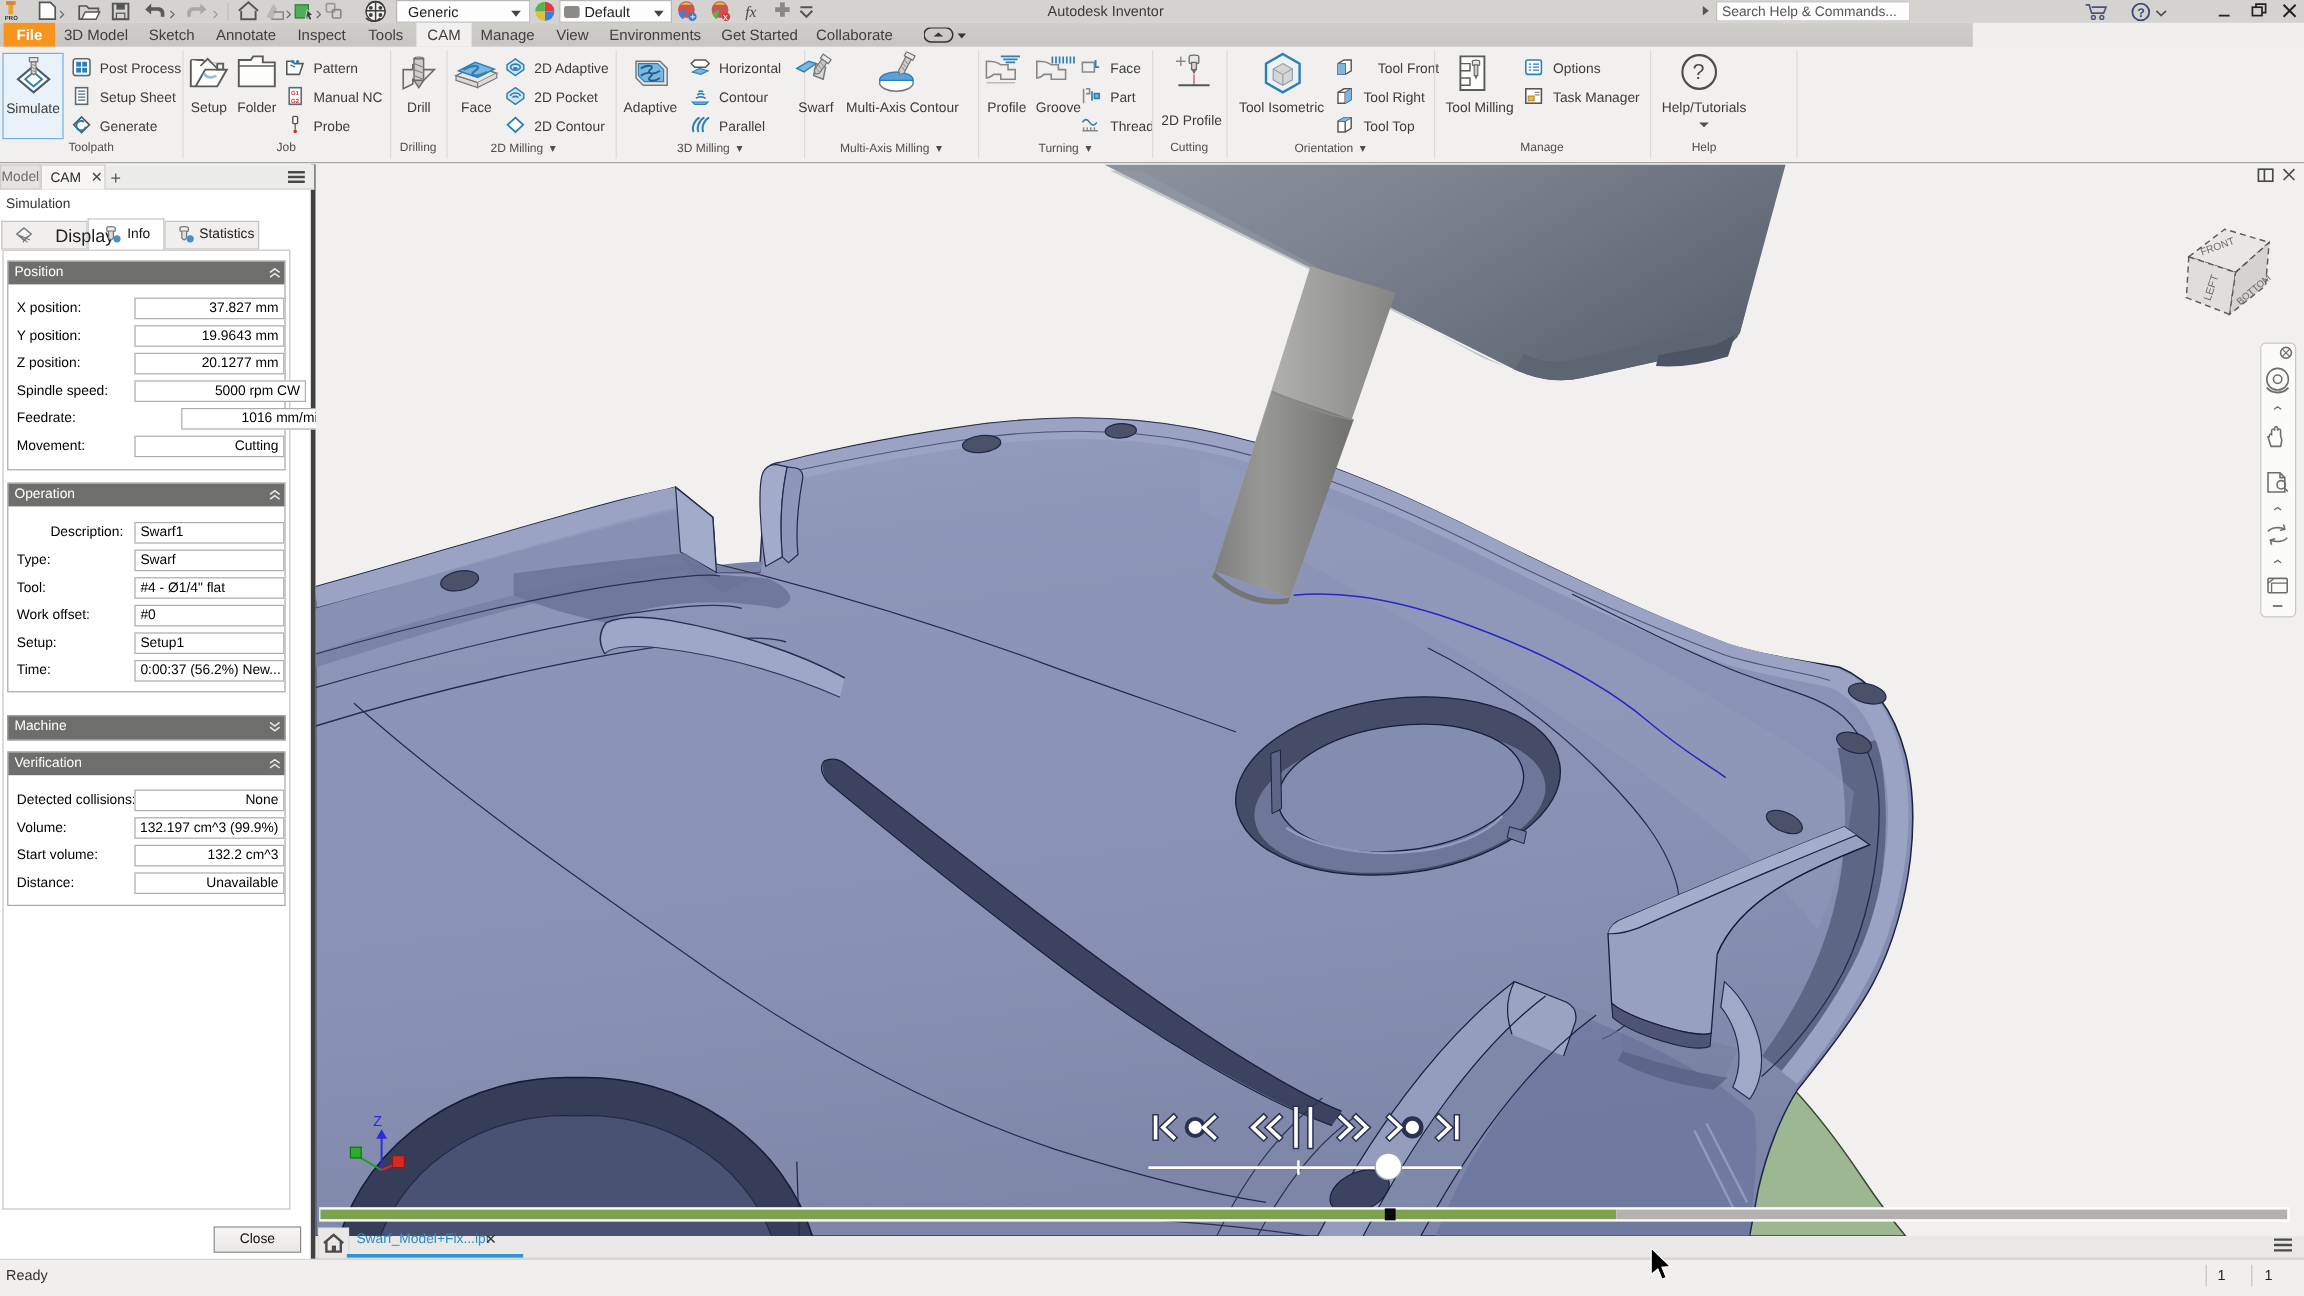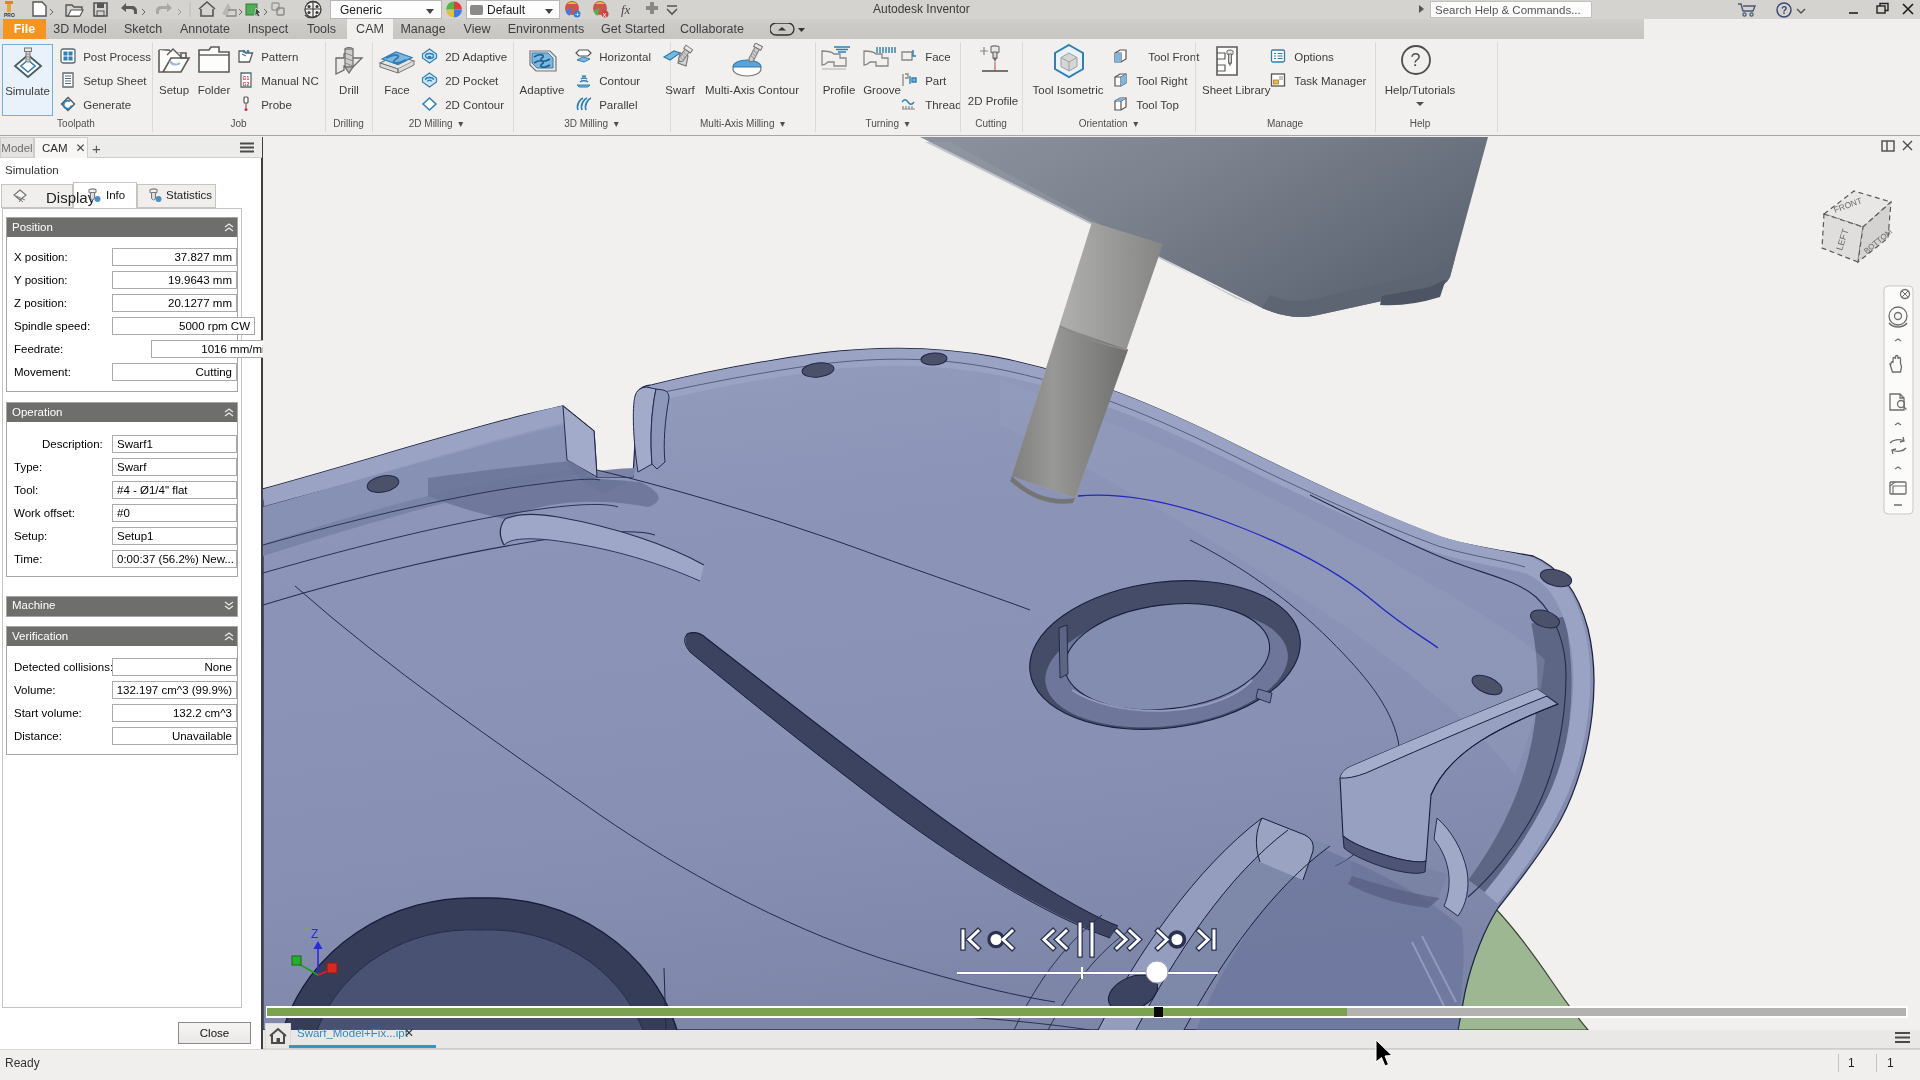--- a/index.html
+++ b/index.html
@@ -369,21 +369,21 @@
   <div class="a glabel" style="left:1022px;width:173px;">Orientation&nbsp;&nbsp;▾</div>
   <div class="a gsep" style="left:1195px;"></div>
 
   <svg class="a" style="left:1213px;top:6px" width="36" height="32" viewBox="0 0 36 32">
     <path d="M4 2 h20 v28 h-20 z" fill="#fdfdfc" stroke="#5b5b59" stroke-width="1.6"></path>
     <path d="M4 8 h8 v6 h-8 M4 20 h8 v6 h-8" fill="none" stroke="#5b5b59" stroke-width="1.2"></path>
     <path d="M14 6 c0 -1.2 6 -1.2 6 0 v3 c0 1.2 -6 1.2 -6 0 z" fill="#e8e8e6" stroke="#6a6a68"></path>
     <rect x="15.5" y="9" width="3" height="9" fill="#cfcdcb" stroke="#6a6a68"></rect>
     <path d="M15.5 18 h3 l-1.5 3.5 z" fill="#6a6a68"></path>
   </svg>
-  <div class="a ilabel" style="left:1202px;top:45px;width:62px;">Sheet Library</div>
+  <div class="a ilabel" style="left:1202px;top:45px;width:62px;">Tool Milling</div>
   <div class="a srow" style="left:1270px;top:9px;">
     <svg width="17" height="16" viewBox="0 0 17 16" style="vertical-align:-3px">
         <rect x="1.5" y="2" width="13" height="12" rx="1.5" fill="#fff" stroke="#2e7fb5" stroke-width="1.3"></rect>
         <path d="M4 5.5 h2 M4 8 h2 M4 10.5 h2 M7.5 5.5 h5 M7.5 8 h5 M7.5 10.5 h5" stroke="#2e7fb5" stroke-width="1.1"></path>
       </svg>
     <span style="margin-left:4px">Options</span></div>
   <div class="a srow" style="left:1270px;top:33px;">
     <svg width="17" height="16" viewBox="0 0 17 16" style="vertical-align:-3px">
         <rect x="1.5" y="2" width="13" height="12" fill="#fff" stroke="#555" stroke-width="1.3"></rect>
         <rect x="3.5" y="8" width="5" height="4" fill="#e8b84a" stroke="#a8822a" stroke-width=".8"></rect>
@@ -396,21 +396,21 @@
   <svg class="a" style="left:1400px;top:5px" width="32" height="32" viewBox="0 0 32 32">
     <circle cx="16" cy="16" r="14" fill="none" stroke="#4e4e4c" stroke-width="1.8"></circle>
     <text x="10.5" y="22" font-size="18" fill="#4e4e4c">?</text>
   </svg>
   <div class="a ilabel" style="left:1382px;top:45px;width:76px;">Help/Tutorials</div>
   <div class="a" style="left:1416px;top:63px;width:0;height:0;border-left:4px solid transparent;border-right:4px solid transparent;border-top:4.5px solid #4e4e4e;"></div>
   <div class="a glabel" style="left:1375px;width:90px;">Help</div>
   <div class="a gsep" style="left:1497px;"></div>
 </div>
 
-<div class="a" id="panelroot" style="left:0;top:137px;width:263px;height:913px;background:#fff;border-right:2px solid #404040;">
+<div class="a" id="panelroot" style="left:0;top:137px;width:263px;height:913px;background:#fff;border-right:4px solid #404040;">
 
   <div class="a" style="left:0;top:0;width:262px;height:21px;background:#ececea;border-bottom:1px solid #d0cecb;"></div>
   <div class="a" style="left:0;top:0;width:34px;height:21px;background:#e4e3e1;border:1px solid #cfcdca;font-size:11.5px;color:#6e6e6c;line-height:20px;text-align:center;">Model</div>
   <div class="a" style="left:34px;top:0;width:54px;height:21px;background:#f7f6f5;border:1px solid #cfcdca;border-bottom:0;font-size:11.5px;color:#2b2b2b;line-height:20px;">
     <span style="margin-left:7px;">CAM</span><span style="margin-left:8px;color:#444;font-size:12px;">✕</span></div>
   <div class="a" style="left:92px;top:3px;font-size:15px;color:#555;">+</div>
   <svg class="a" style="left:239px;top:5px" width="16" height="12">
       <path d="M1 1.5 h14 M1 5.5 h14 M1 9.5 h14" stroke="#4a4a48" stroke-width="2"></path>
     </svg>
 

